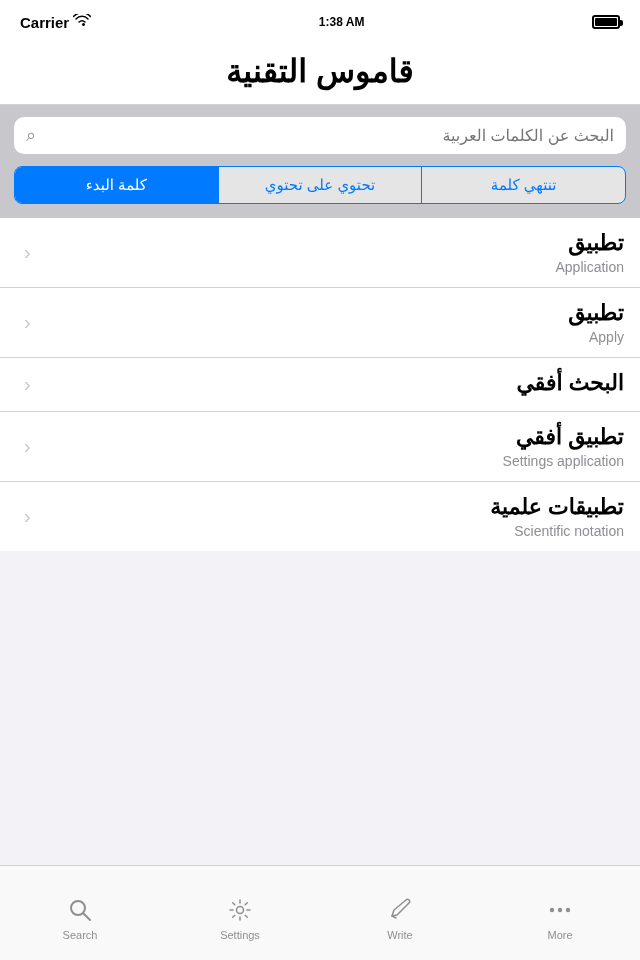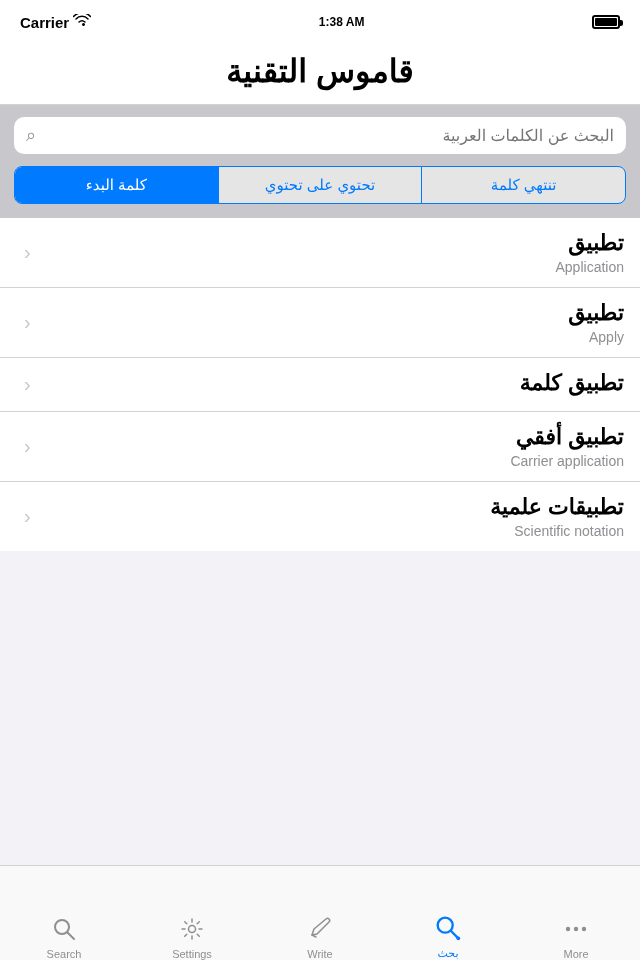--- a/index.html
+++ b/index.html
@@ -152,21 +152,21 @@
     
     .tab-bar {
       position: absolute;
       bottom: 0;
       left: 0;
       right: 0;
       height: 95px;
       background: #f9f9f9;
       border-top: 1px solid #d1d1d6;
       display: flex;
-      align-items: flex-end;
+      align-items: center;
       padding-top: 10px;
     }
     .tab-item {
       flex: 1;
       display: flex;
       flex-direction: column;
       align-items: center;
       gap: 4px;
       cursor: pointer;
     }
@@ -236,28 +236,28 @@
   <div class="list-item">
     <span class="list-chevron">›</span>
     <div class="list-item-text">
       <div class="list-item-arabic">تطبيق</div>
       <div class="list-item-english">Apply</div>
     </div>
   </div>
   <div class="list-item">
     <span class="list-chevron">›</span>
     <div class="list-item-text">
-      <div class="list-item-arabic">تطبيق كلمة</div>
+      <div class="list-item-arabic">البحث أفقي</div>
     </div>
   </div>
   <div class="list-item">
     <span class="list-chevron">›</span>
     <div class="list-item-text">
       <div class="list-item-arabic">تطبيق أفقي</div>
-      <div class="list-item-english">Carrier application</div>
+      <div class="list-item-english">Settings application</div>
     </div>
   </div>
   <div class="list-item">
     <span class="list-chevron">›</span>
     <div class="list-item-text">
       <div class="list-item-arabic">تطبيقات علمية</div>
       <div class="list-item-english">Scientific notation</div>
     </div>
   </div>
 </div>
@@ -287,30 +287,20 @@
   <div class="tab-item">
     <div class="tab-icon">
       <svg width="28" height="28" viewBox="0 0 28 28">
         <path d="M6 20L8 14 20 4a2 2 0 0 1 3 3L11 19Z" stroke="#8e8e93" stroke-width="1.5" fill="none" stroke-linejoin="round"></path>
         <line x1="6" y1="20" x2="10" y2="22" stroke="#8e8e93" stroke-width="1.5" stroke-linecap="round"></line>
       </svg>
     </div>
     <span class="tab-label">Write</span>
   </div>
 
-  <div class="tab-item active">
-    <div class="tab-icon">
-      <svg width="32" height="32" viewBox="0 0 32 32">
-        <circle cx="13" cy="13" r="8" stroke="#007aff" stroke-width="2.5" fill="none"></circle>
-        <line x1="19.5" y1="19.5" x2="27" y2="27" stroke="#007aff" stroke-width="2.5" stroke-linecap="round"></line>
-        <circle cx="27" cy="27" r="2" fill="#007aff"></circle>
-      </svg>
-    </div>
-    <span class="tab-label" style="color:#007aff;">بحث</span>
-  </div>
 
   <div class="tab-item">
     <div class="tab-icon">
       <svg width="28" height="28" viewBox="0 0 28 28">
         <circle cx="6" cy="14" r="2.2" fill="#8e8e93"></circle>
         <circle cx="14" cy="14" r="2.2" fill="#8e8e93"></circle>
         <circle cx="22" cy="14" r="2.2" fill="#8e8e93"></circle>
       </svg>
     </div>
     <span class="tab-label">More</span>

